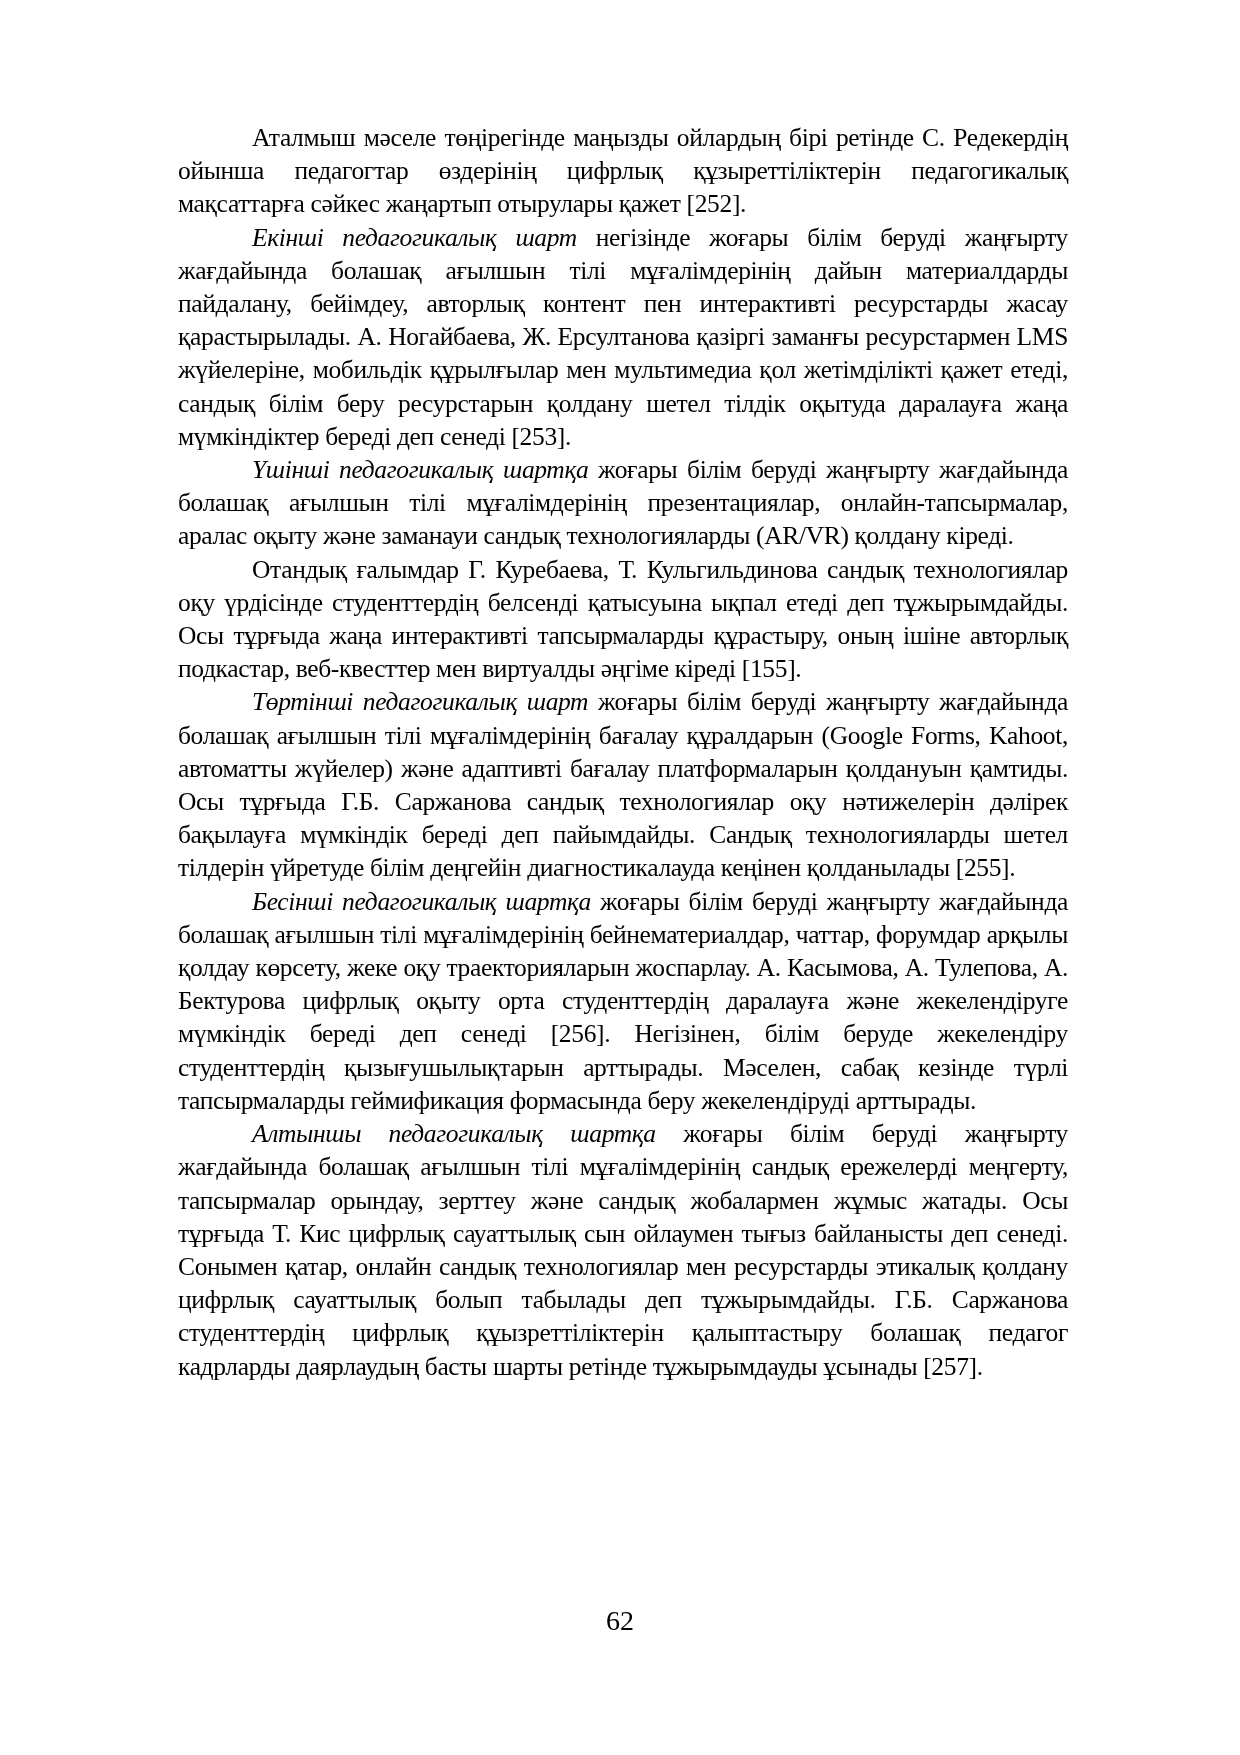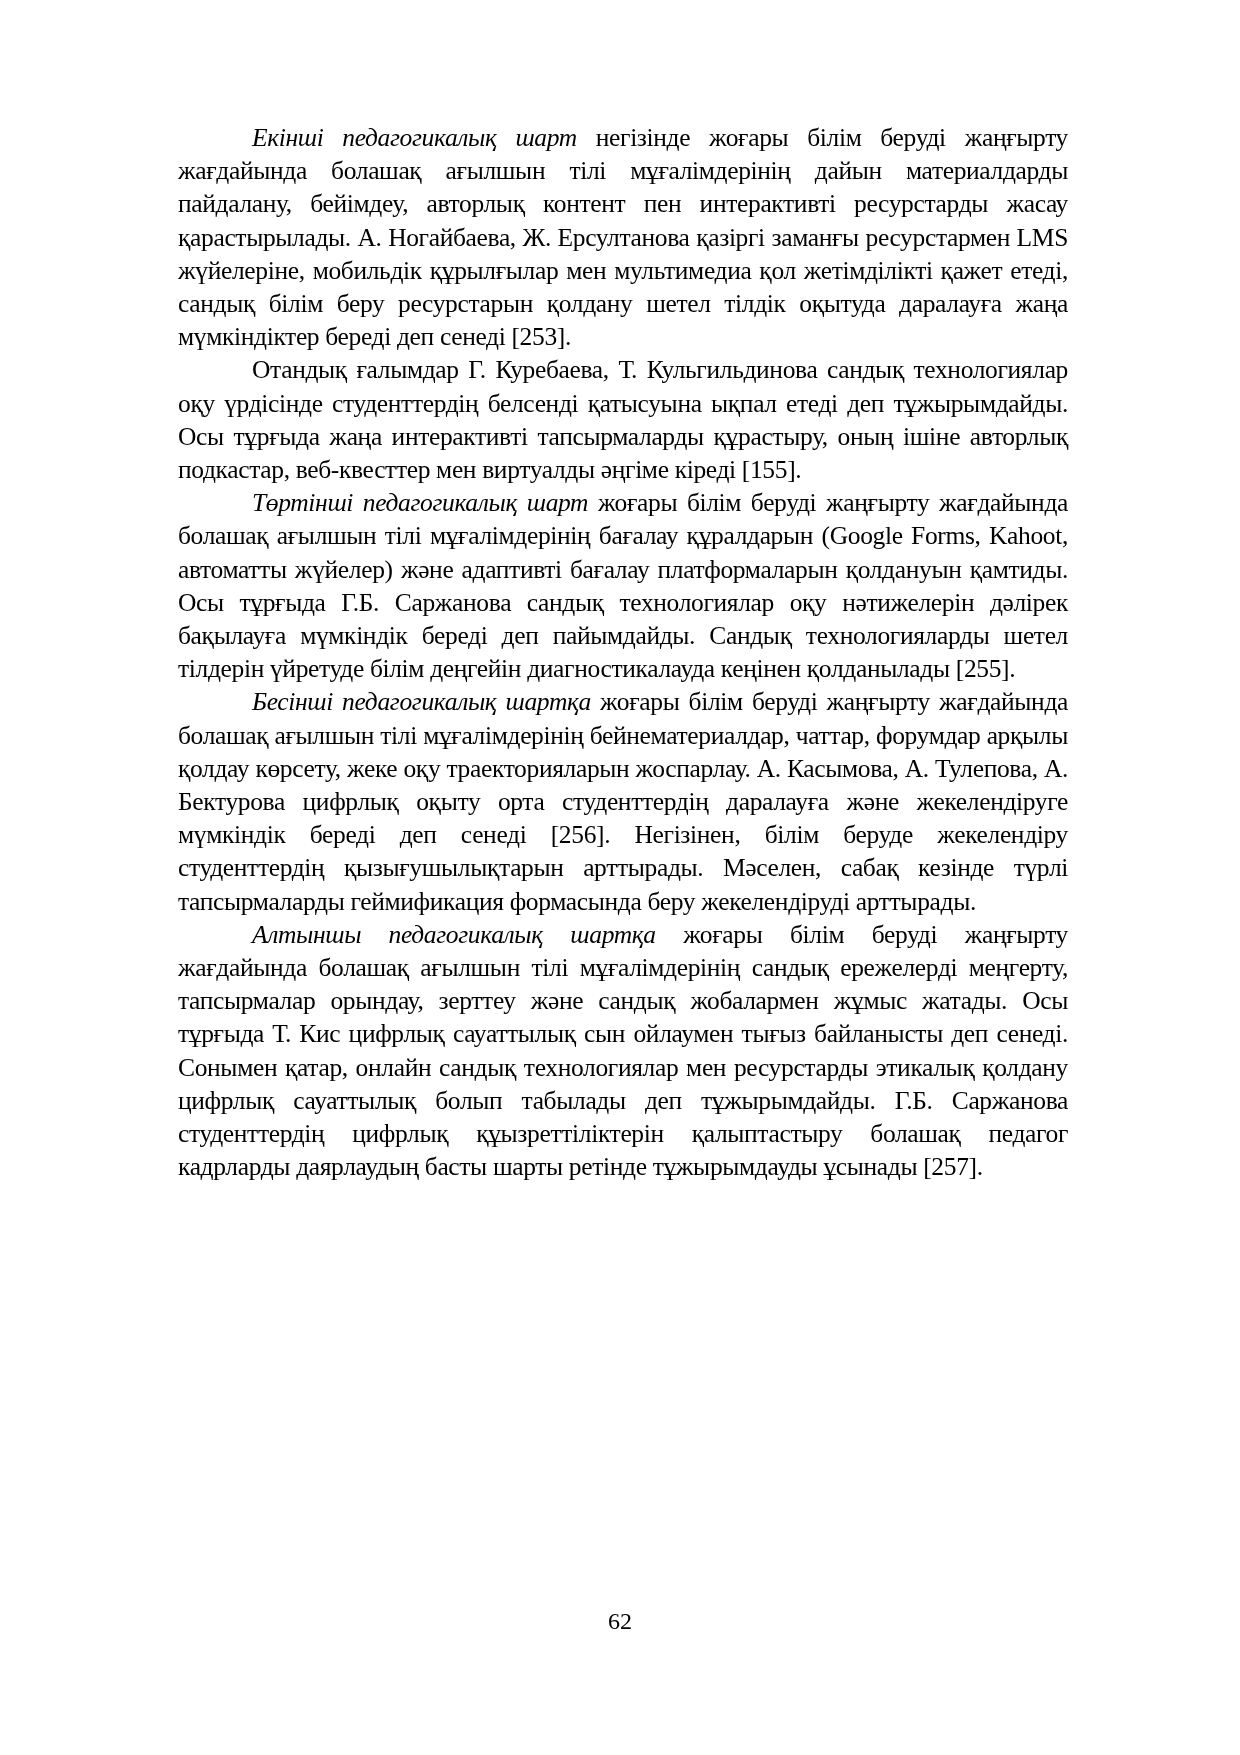--- a/index.html
+++ b/index.html
@@ -32,28 +32,30 @@
     }
     .para em {
       font-style: italic;
     }
     .page-number {
       position: absolute;
       left: 0;
       width: 1240px;
       top: 1608px;
       text-align: center;
-      font-size: 24px;
+      font-size: 28px;
       line-height: 26px;
     }
   </style>
 </head>
 <body>
 
 <div class="page">
+  <p class="para"><em></em><span>Аталмыш мәселе төңірегінде маңызды ойлардың бірі ретінде С. Редекердің ойынша педагогтар өздерінің цифрлық құзыреттіліктерін педагогикалық мақсаттарға сәйкес жаңартып отырулары қажет [252].</span></p>
   <p class="para"><em>Екінші педагогикалық шарт</em><span> негізінде жоғары білім беруді жаңғырту жағдайында болашақ ағылшын тілі мұғалімдерінің  дайын материалдарды пайдалану, бейімдеу, авторлық контент пен интерактивті ресурстарды жасау қарастырылады. А. Ногайбаева, Ж. Ерсултанова қазіргі заманғы ресурстармен LMS жүйелеріне, мобильдік құрылғылар мен мультимедиа қол жетімділікті қажет етеді, сандық білім беру ресурстарын қолдану шетел тілдік оқытуда даралауға жаңа мүмкіндіктер береді деп сенеді [253].</span></p>
+  <p class="para"><em>Үшінші педагогикалық шартқа</em><span> жоғары білім беруді жаңғырту жағдайында болашақ ағылшын тілі мұғалімдерінің презентациялар, онлайн-тапсырмалар, аралас оқыту және заманауи сандық технологияларды (AR/VR) қолдану кіреді.</span></p>
   <p class="para"><em></em><span>Отандық ғалымдар  Г. Куребаева, Т. Кульгильдинова сандық технологиялар оқу үрдісінде студенттердің белсенді қатысуына ықпал етеді деп тұжырымдайды. Осы тұрғыда жаңа интерактивті тапсырмаларды құрастыру, оның ішіне авторлық подкастар, веб-квесттер мен виртуалды әңгіме кіреді [155].</span></p>
   <p class="para"><em>Төртінші педагогикалық шарт</em><span> жоғары білім беруді жаңғырту жағдайында болашақ ағылшын тілі мұғалімдерінің бағалау құралдарын (Google Forms, Kahoot, автоматты жүйелер) және адаптивті бағалау платформаларын қолдануын қамтиды.  Осы тұрғыда Г.Б. Саржанова сандық технологиялар оқу нәтижелерін дәлірек бақылауға мүмкіндік береді деп пайымдайды. Сандық технологияларды шетел тілдерін үйретуде білім деңгейін диагностикалауда кеңінен қолданылады [255].</span></p>
   <p class="para"><em>Бесінші педагогикалық шартқа</em><span> жоғары білім беруді жаңғырту жағдайында болашақ ағылшын тілі мұғалімдерінің бейнематериалдар, чаттар, форумдар арқылы қолдау көрсету, жеке оқу траекторияларын жоспарлау. А. Касымова, А. Тулепова, А. Бектурова цифрлық оқыту орта студенттердің даралауға және жекелендіруге мүмкіндік береді деп сенеді [256]. Негізінен, білім беруде жекелендіру студенттердің қызығушылықтарын арттырады. Мәселен, сабақ кезінде түрлі тапсырмаларды геймификация формасында беру жекелендіруді арттырады.</span></p>
   <p class="para"><em>Алтыншы педагогикалық шартқа</em><span> жоғары білім беруді жаңғырту жағдайында болашақ ағылшын тілі мұғалімдерінің сандық ережелерді меңгерту, тапсырмалар орындау, зерттеу және сандық жобалармен жұмыс жатады. Осы тұрғыда Т. Кис цифрлық сауаттылық сын ойлаумен тығыз байланысты деп сенеді. Сонымен қатар, онлайн сандық технологиялар мен ресурстарды этикалық қолдану цифрлық сауаттылық болып табылады деп тұжырымдайды. Г.Б. Саржанова студенттердің цифрлық құызреттіліктерін қалыптастыру болашақ педагог кадрларды даярлаудың басты шарты ретінде  тұжырымдауды ұсынады [257].</span></p>
 </div>
 
 <div class="page-number">62</div>
 
 </body></html>

